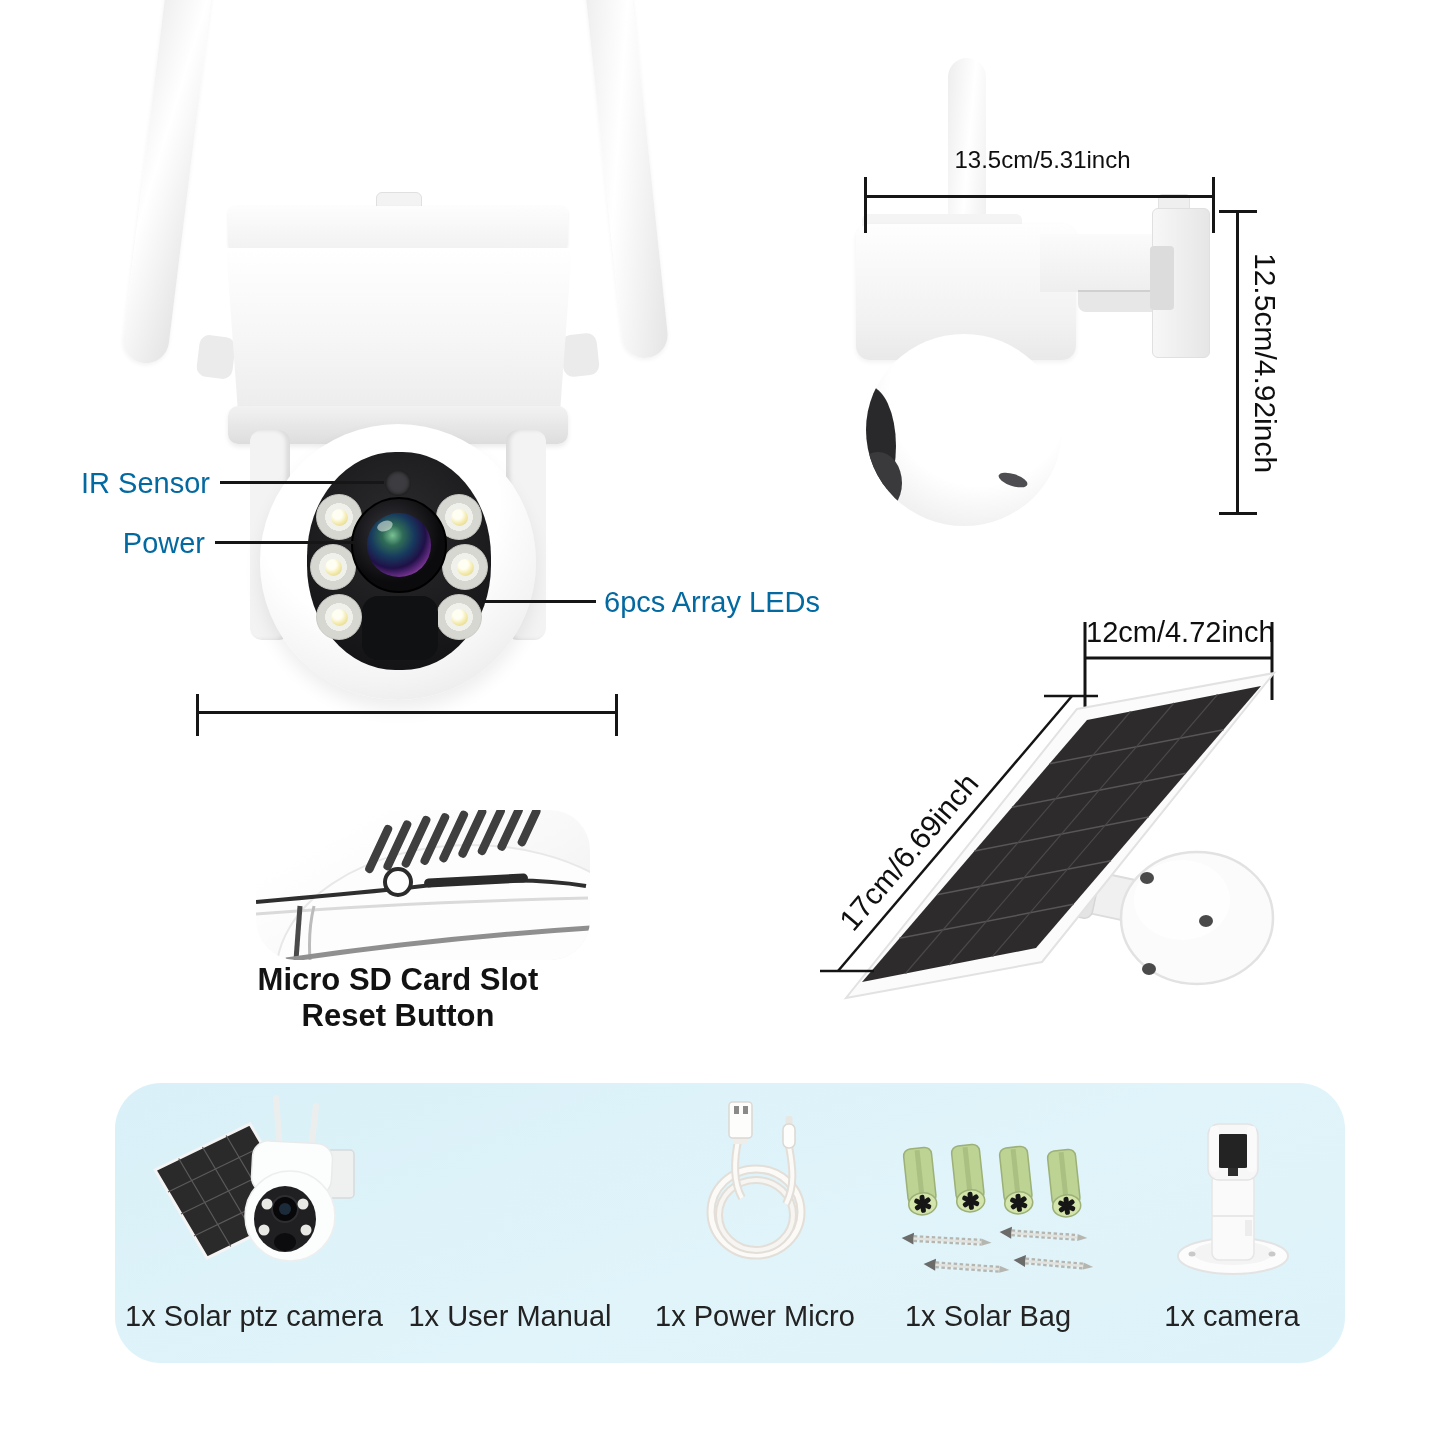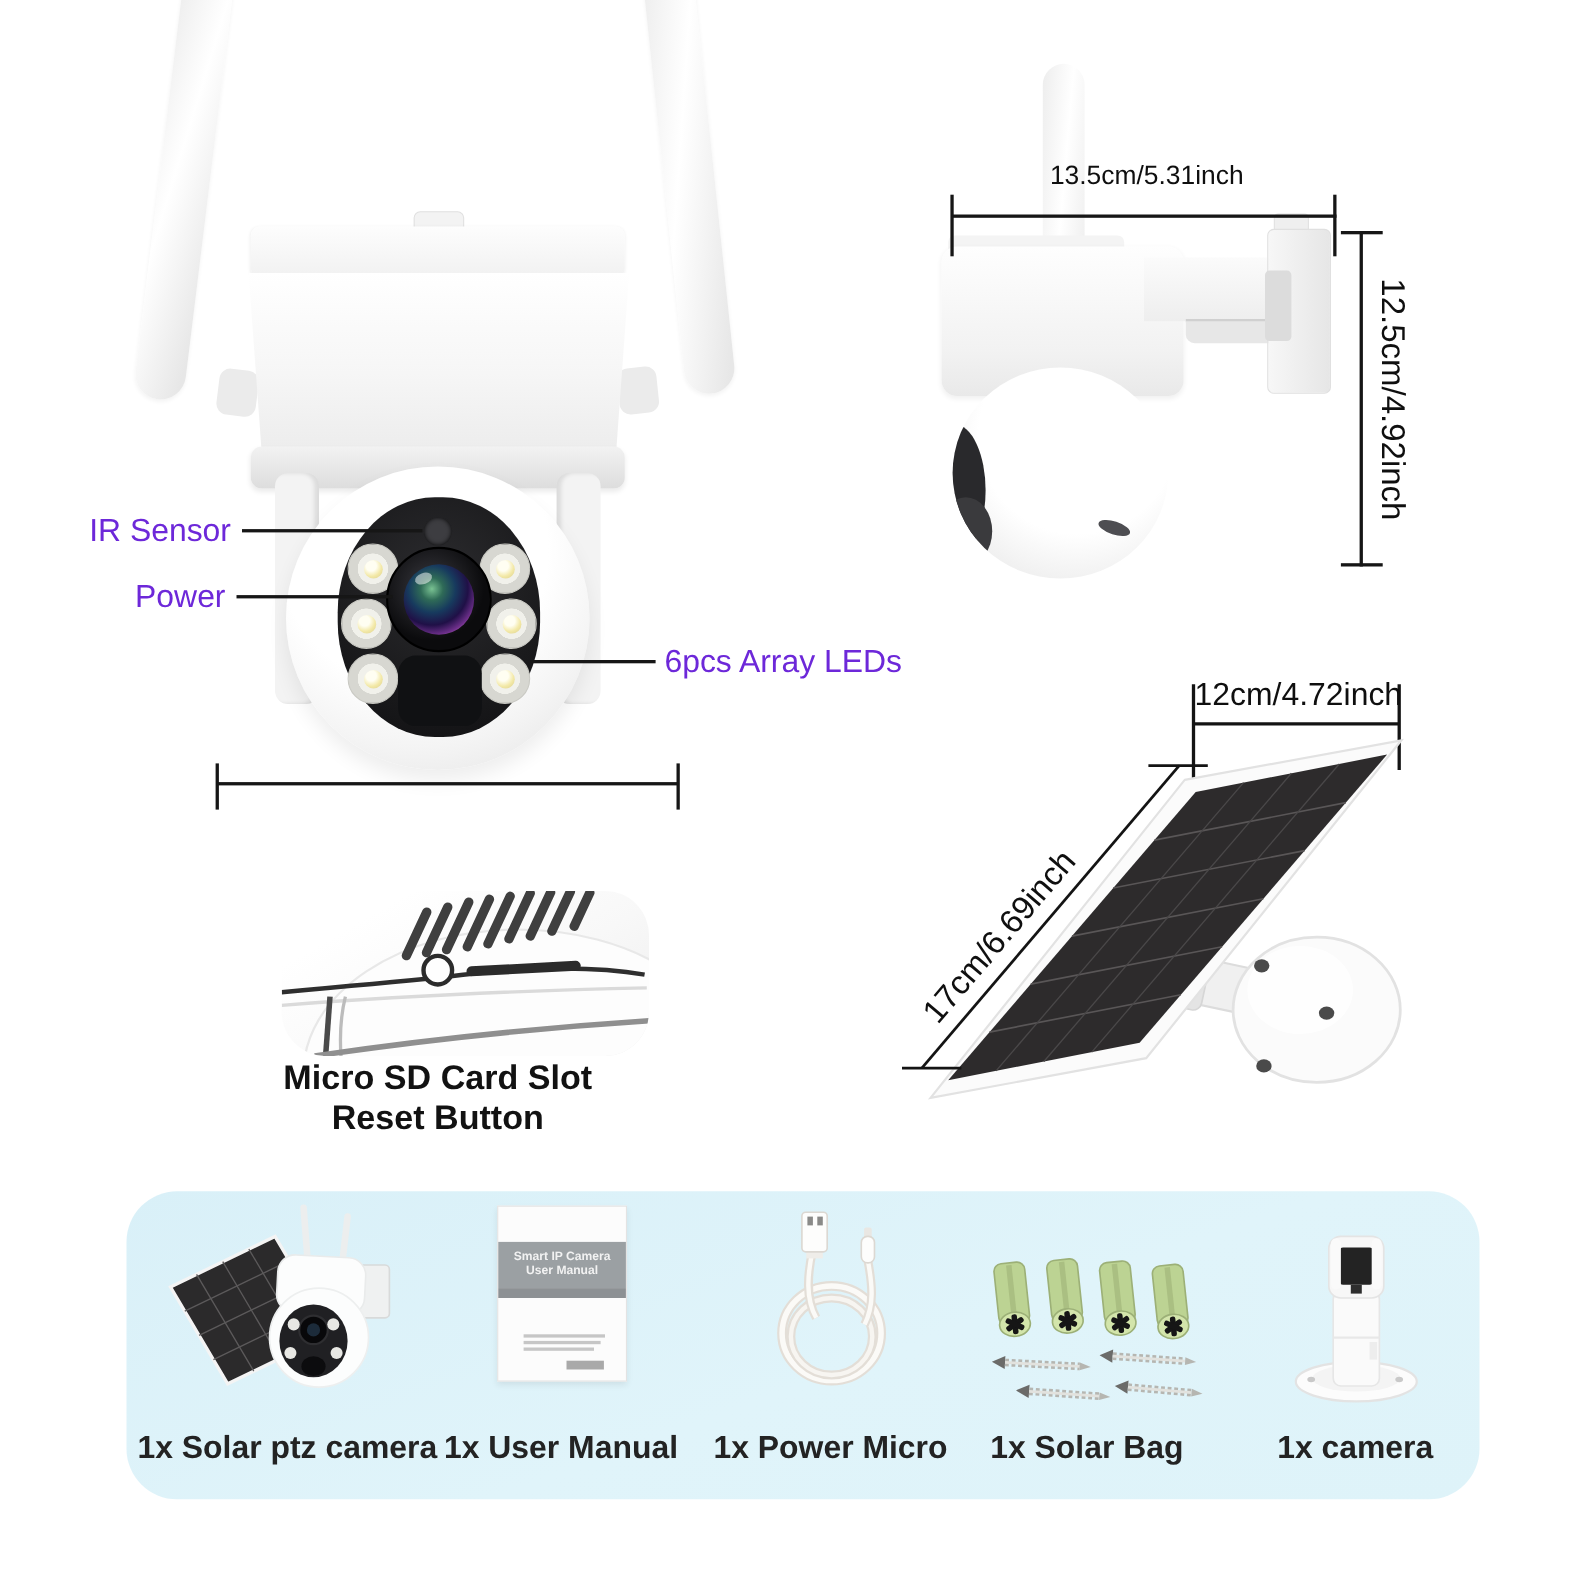--- a/index.html
+++ b/index.html
@@ -4,23 +4,23 @@
 <style>
   *{margin:0;padding:0;box-sizing:border-box}
   html,body{background:#fff}
   body{font-family:"Liberation Sans",sans-serif;color:#161616}
   .canvas{position:relative;width:1445px;height:1445px;background:#fff;overflow:hidden}
   .g{position:absolute;inset:0}
   .abs{position:absolute}
   .hl{position:absolute;background:#161616;height:3px}
   .vl{position:absolute;background:#161616;width:3px}
   .dim{position:absolute;font-size:24px;color:#0f0f0f;text-align:center;white-space:nowrap}
-  .cl{position:absolute;font-size:29px;font-weight:500;color:#6d28d9;white-space:nowrap}
+  .cl{position:absolute;font-size:29px;font-weight:500;color:#0369a1;white-space:nowrap}
   .sdtitle{position:absolute;font-size:31px;font-weight:600;color:#121212;text-align:center;width:400px;left:198px}
-  .pkg-label{position:absolute;top:1300px;font-size:29px;font-weight:700;color:#232323;text-align:center;white-space:nowrap}
+  .pkg-label{position:absolute;top:1300px;font-size:29px;font-weight:400;color:#232323;text-align:center;white-space:nowrap}
   .led{position:absolute;width:46px;height:46px;border-radius:50%;border:1px solid #c9c9c3;
        background:radial-gradient(circle at 50% 50%,#fbf6d8 0 14%,#f1f1eb 15% 44%,#d7d7d1 45% 72%,#efefeb 73%)}
   .led>div{position:absolute;left:14px;top:14px;width:17px;height:17px;border-radius:50%;
        background:radial-gradient(circle at 38% 32%,#fffef2 0 30%,#f3e9a8 60%,#d9cd8a)}
   .vtext{position:absolute;writing-mode:vertical-rl;text-orientation:mixed;display:flex;align-items:center;justify-content:center;
        font-size:30px;color:#0f0f0f;white-space:nowrap}
   .manual{position:absolute;left:452px;top:1096px;width:118px;height:160px;background:#fcfcfc;border:1px solid #e3e3e3;
        box-shadow:0 3px 6px rgba(0,0,0,.08)}
   .manual .banner{position:absolute;left:0;top:32px;width:100%;height:42px;background:#9ba0a3;color:#f2f2f2;
        font-size:11px;line-height:13px;text-align:center;padding-top:7px;font-weight:600}
@@ -197,31 +197,20 @@
     <ellipse cx="145" cy="127" rx="31" ry="33" fill="#202023"></ellipse>
     <circle cx="145" cy="117" r="13" fill="#08080a" stroke="#2e2e31" stroke-width="2"></circle>
     <circle cx="145" cy="117" r="6" fill="#1c2b3a"></circle>
     <circle cx="127" cy="112" r="5.5" fill="#e8e8e4"></circle>
       <circle cx="163" cy="112" r="5.5" fill="#e8e8e4"></circle>
     <circle cx="124" cy="138" r="5.5" fill="#e8e8e4"></circle>
       <circle cx="166" cy="138" r="5.5" fill="#e8e8e4"></circle>
     <ellipse cx="145" cy="150" rx="11" ry="9" fill="#0c0c0e"></ellipse>
   </svg>
 
-  <div class="manual">
-    <div class="banner">
-      <div>Smart IP Camera</div>
-      <div>User Manual</div>
-    </div>
-    <div class="stripe"></div>
-    <div class="bar" style="top:116px;width:74px"></div>
-    <div class="bar" style="top:122px;width:70px"></div>
-    <div class="bar" style="top:128px;width:64px"></div>
-    <div class="chip"></div>
-  </div>
 
   <svg class="abs" style="left:692px;top:1094px" width="130" height="178" viewBox="0 0 130 178">
     <ellipse cx="64" cy="118" rx="45" ry="43" fill="none" stroke="#e3ded7" stroke-width="9"></ellipse>
     <ellipse cx="64" cy="118" rx="45" ry="43" fill="none" stroke="#fbfaf7" stroke-width="5"></ellipse>
     <ellipse cx="64" cy="121" rx="37" ry="35" fill="none" stroke="#e3ded7" stroke-width="8"></ellipse>
     <ellipse cx="64" cy="121" rx="37" ry="35" fill="none" stroke="#f7f5f1" stroke-width="4"></ellipse>
     <path d="M47,42 C42,64 40,86 50,104" fill="none" stroke="#e3ded7" stroke-width="8"></path>
     <path d="M47,42 C42,64 40,86 50,104" fill="none" stroke="#fbfaf7" stroke-width="4"></path>
     <path d="M97,52 C101,74 103,92 94,110" fill="none" stroke="#e3ded7" stroke-width="8"></path>
     <path d="M97,52 C101,74 103,92 94,110" fill="none" stroke="#fbfaf7" stroke-width="4"></path>

